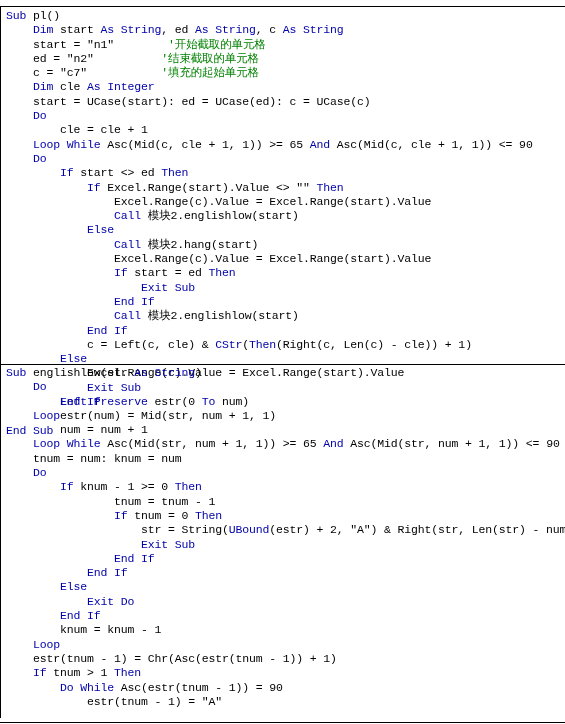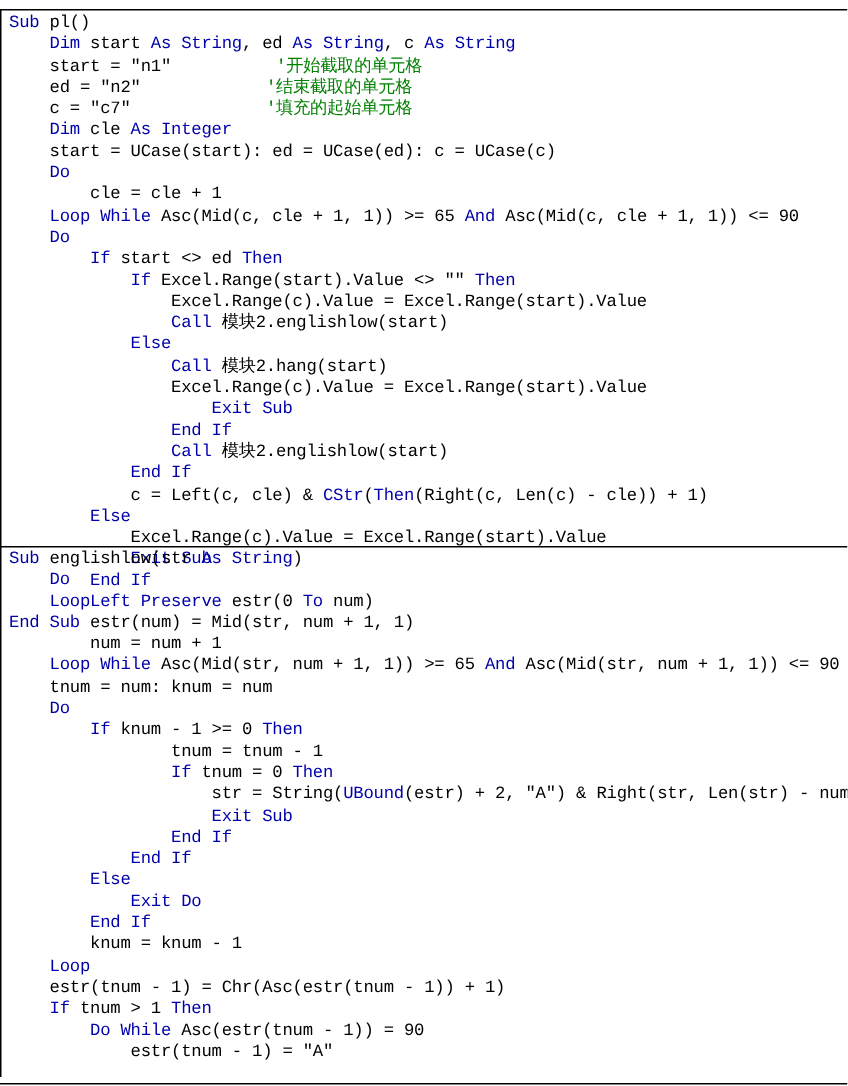--- a/index.html
+++ b/index.html
@@ -69,21 +69,21 @@
     font-family: Liberation Mono, monospace;
     font-size: 11.5px;
     line-height: 14.3px;
     height: 14.3px;
     white-space: pre;
     color: #000000;
     letter-spacing: -0.15px;
   }
   .kw   { color: #0000AA; }
   .ident{ color: #000000; }
-  .cmt  { color: #008000; margin-left: 16px; }
+  .cmt  { color: #008000; }
 </style>
 </head>
 <body>
 
 <div id="code-surface">
 
   <div class="pane-border-top"></div>
   <div class="pane-border-left"></div>
   <div class="pane-divider d1"></div>
   <div class="pane-border-bottom"></div>
@@ -100,20 +100,21 @@
       <div class="code-line"><span class="ident">        cle = cle + 1</span></div>
       <div class="code-line"><span class="ident">    </span><span class="kw">Loop While </span><span class="ident">Asc(Mid(c, cle + 1, 1)) &gt;= 65 </span><span class="kw">And </span><span class="ident">Asc(Mid(c, cle + 1, 1)) &lt;= 90</span></div>
       <div class="code-line"><span class="ident">    </span><span class="kw">Do</span></div>
       <div class="code-line"><span class="ident">        </span><span class="kw">If </span><span class="ident">start &lt;&gt; ed </span><span class="kw">Then</span></div>
       <div class="code-line"><span class="ident">            </span><span class="kw">If </span><span class="ident">Excel.Range(start).Value &lt;&gt; "" </span><span class="kw">Then</span></div>
       <div class="code-line"><span class="ident">                Excel.Range(c).Value = Excel.Range(start).Value</span></div>
       <div class="code-line"><span class="ident">                </span><span class="kw">Call </span><span class="ident">模块2.englishlow(start)</span></div>
       <div class="code-line"><span class="ident">            </span><span class="kw">Else</span></div>
       <div class="code-line"><span class="ident">                </span><span class="kw">Call </span><span class="ident">模块2.hang(start)</span></div>
       <div class="code-line"><span class="ident">                Excel.Range(c).Value = Excel.Range(start).Value</span></div>
+      <div class="code-line"><span class="ident">                </span><span class="kw">If </span><span class="ident">start = ed </span><span class="kw">Then</span></div>
       <div class="code-line"><span class="ident">                    </span><span class="kw">Exit Sub</span></div>
       <div class="code-line"><span class="ident">                </span><span class="kw">End If</span></div>
       <div class="code-line"><span class="ident">                </span><span class="kw">Call </span><span class="ident">模块2.englishlow(start)</span></div>
       <div class="code-line"><span class="ident">            </span><span class="kw">End If</span></div>
       <div class="code-line"><span class="ident">            c = Left(c, cle) &amp; </span><span class="kw">CStr</span><span class="ident">(</span><span class="kw">Then</span><span class="ident">(Right(c, Len(c) - cle)) + 1)</span></div>
       <div class="code-line"><span class="ident">        </span><span class="kw">Else</span></div>
       <div class="code-line"><span class="ident">            Excel.Range(c).Value = Excel.Range(start).Value</span></div>
       <div class="code-line"><span class="ident">            </span><span class="kw">Exit Sub</span></div>
       <div class="code-line"><span class="ident">        </span><span class="kw">End If</span></div>
       <div class="code-line"><span class="ident">    </span><span class="kw">Loop</span></div>

